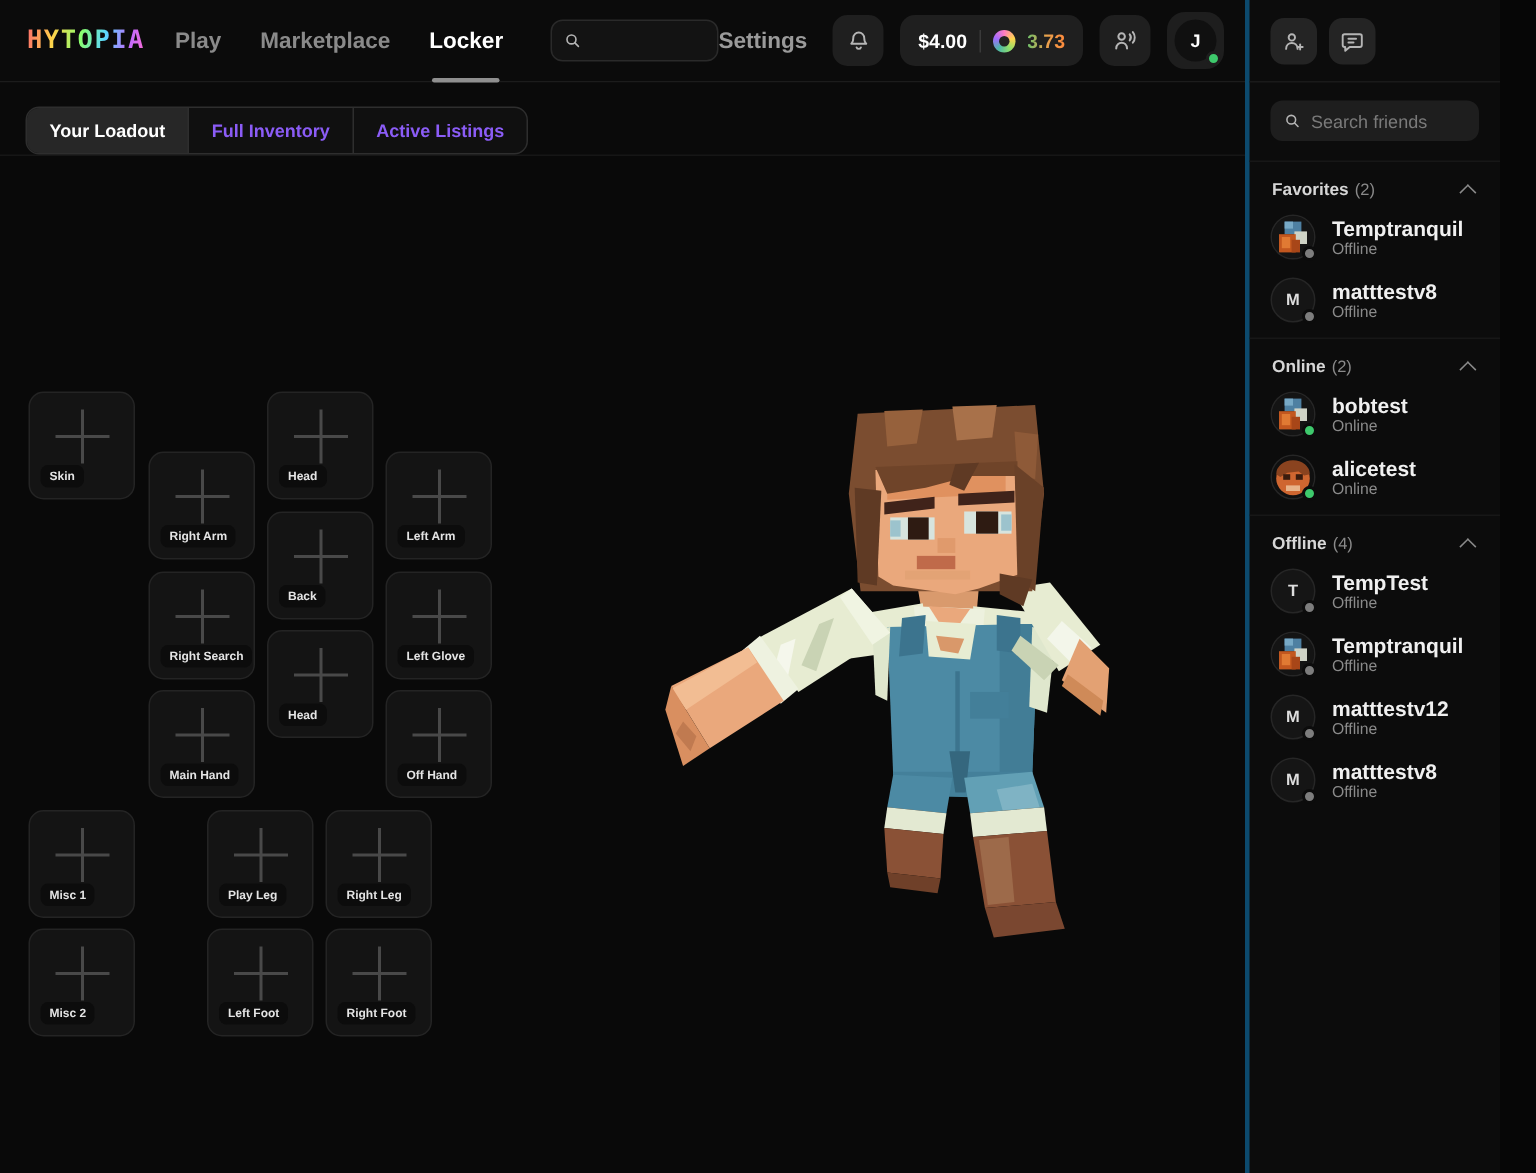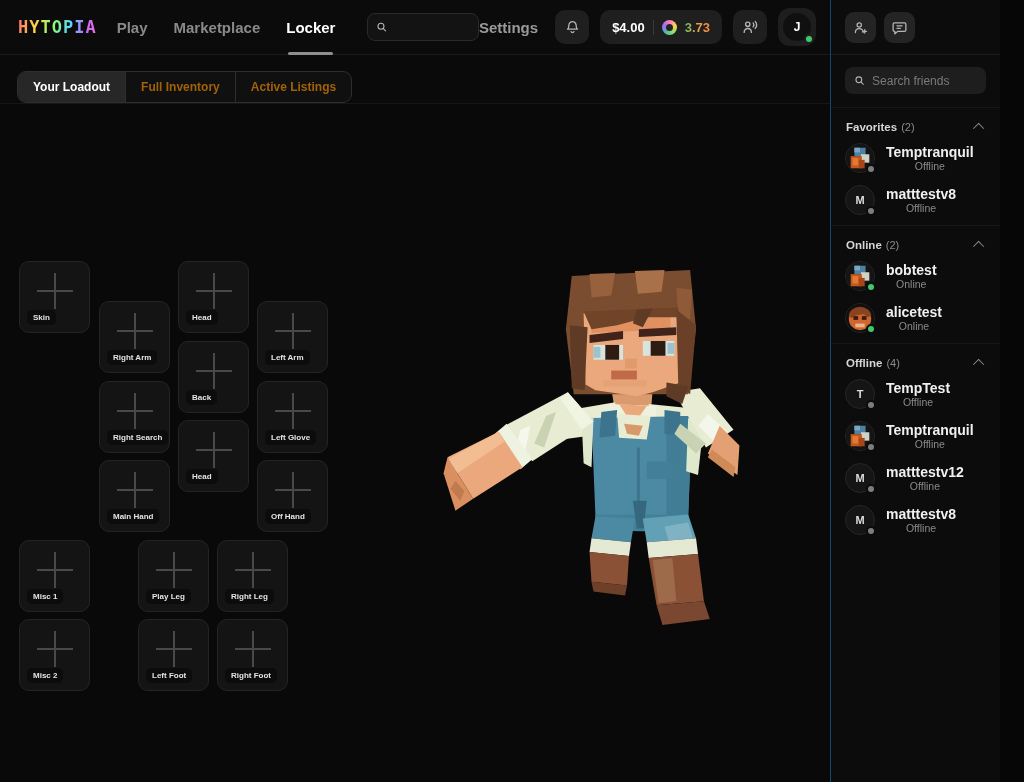--- a/index.html
+++ b/index.html
@@ -49,21 +49,21 @@
   .avatar-circle { width:28px; height:28px; border-radius:50%; background:#101010; color:#fff;
           font-size:12px; font-weight:700; display:flex; align-items:center; justify-content:center; }
   .avatar-status { position:absolute; right:2px; bottom:2px; width:10px; height:10px;
           border-radius:50%; border:2px solid #1e1e1e; }
 
   
   .tabbar { height:49px; border-bottom:1px solid #161616; background:#0a0a0a;
             display:flex; align-items:flex-end; padding-left:17px; }
   .seg-control { display:inline-flex; border:1px solid #2e2e2e; border-radius:9px;
             overflow:hidden; background:#101010; }
-  .seg-tab { padding:8px 15px; font-size:12px; font-weight:700; color:#a16207;
+  .seg-tab { padding:8px 15px; font-size:12px; font-weight:700; color:#8b5cf6;
             border:none; background:transparent; border-right:1px solid #2e2e2e; cursor:pointer;
             font-family:inherit; }
   .seg-tab:last-child { border-right:none; }
   .seg-tab.active { background:#272727; color:#ffffff; }
 
   
   .content { position:absolute; left:0; top:105px; right:0; bottom:0; }
   .slot { position:absolute; width:71px; height:72px; background:#141414;
           border:1px solid #242424; border-radius:10px; cursor:pointer;margin-top:32px; }
   .plus { position:absolute; left:50%; top:42%; width:36px; height:36px;
@@ -80,33 +80,33 @@
   .slot-right-glove{left:99px;top:244px} .slot-back{left:178px;top:204px}
   .slot-left-glove{left:257px;top:244px} .slot-main-hand{left:99px;top:323px}
   .slot-body{left:178px;top:283px} .slot-off-hand{left:257px;top:323px}
   .slot-misc-1{left:19px;top:403px} .slot-left-leg{left:138px;top:403px}
   .slot-right-leg{left:217px;top:403px} .slot-misc-2{left:19px;top:482px}
   .slot-left-foot{left:138px;top:482px} .slot-right-foot{left:217px;top:482px}
 
   .character { position:absolute; left:443px; top:163px; width:297px; height:360px; cursor:grab; }
 
   
-  .sidebar { width:194px; height:782px; background:#0c0c0c; border-left:1px solid #0c4a6e;
+  .sidebar { width:194px; height:782px; background:#0c0c0c; border-left:3px solid #0c4a6e;
              display:flex; flex-direction:column; }
   .sidebar-header { height:55px; border-bottom:1px solid #1a1a1a; display:flex;
              align-items:center; padding-left:14px; gap:8px; }
   .sb-icon-btn { width:31px; height:31px; background:#242424; border:none; border-radius:9px;
              display:flex; align-items:center; justify-content:center; cursor:pointer; }
   .sb-search-wrap { padding:12px 14px 13px 14px; border-bottom:1px solid #171717; }
   .sb-search { height:27px; background:#1e1e1e; border-radius:8px; display:flex;
              align-items:center; gap:7px; padding:0 9px; }
   .sb-search input { background:transparent; border:none; outline:none; color:#ccc;
              font-size:12px; width:100%; font-family:inherit; }
   .sb-search input::placeholder { color:#7a7a7a; }
-  .friends-scroll { flex:1; overflow:hidden;text-align:center; }
+  .friends-scroll { flex:1; overflow:hidden; }
   .f-section { padding:13px 0 4px 0; border-bottom:1px solid #171717; }
   .f-section:last-child { border-bottom:none; }
   .f-header { display:flex; align-items:center; padding:0 16px 4px 15px; cursor:pointer; }
   .f-title { font-size:11.5px; font-weight:700; color:#d6d6d6; }
   .f-count { font-size:11px; color:#8a8a8a; margin-left:4px; }
   .chevron { margin-left:auto; width:8px; height:8px; border-left:1.5px solid #8a8a8a;
              border-top:1.5px solid #8a8a8a; transform:rotate(45deg) translateY(2px); }
   .f-row { display:flex; align-items:center; gap:11px; padding:6px 14px; cursor:pointer; }
   .f-avatar { width:30px; height:30px; border-radius:50%; position:relative; flex:none;
              background:#151515; border:1px solid #262626; display:flex; align-items:center;

